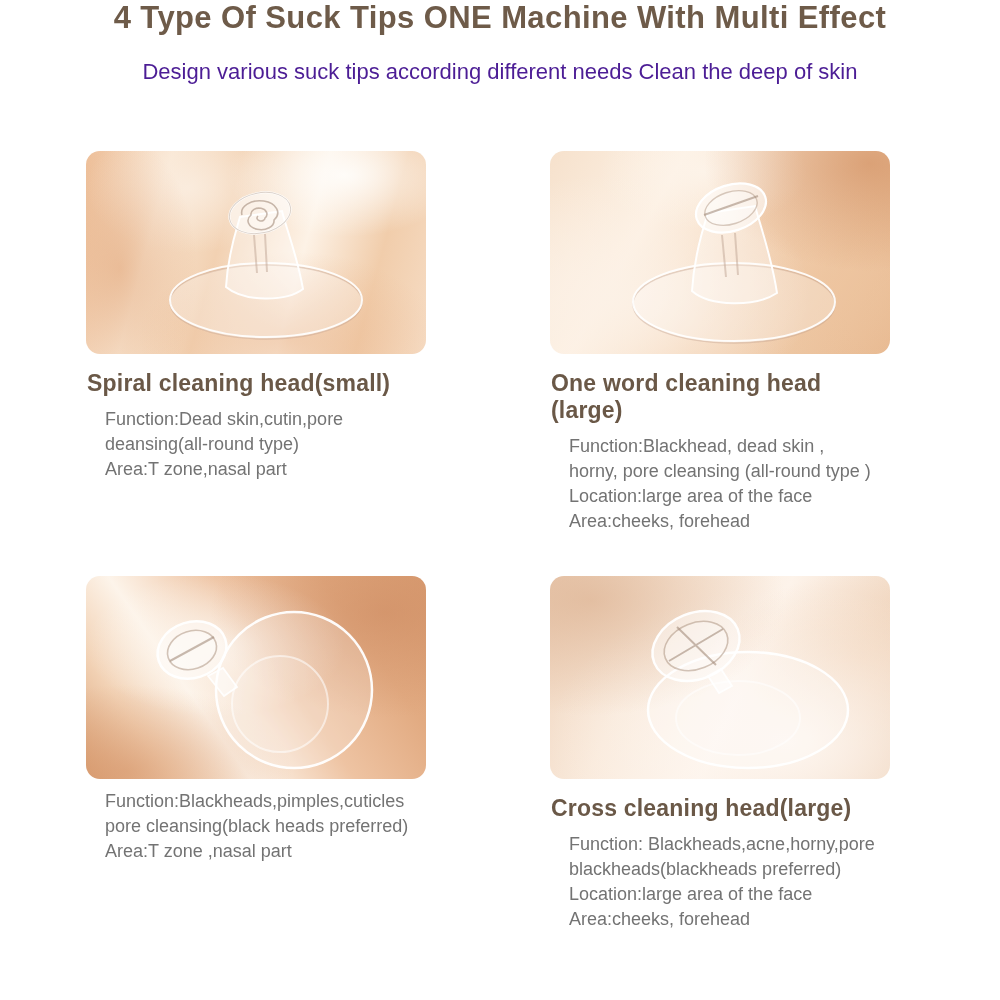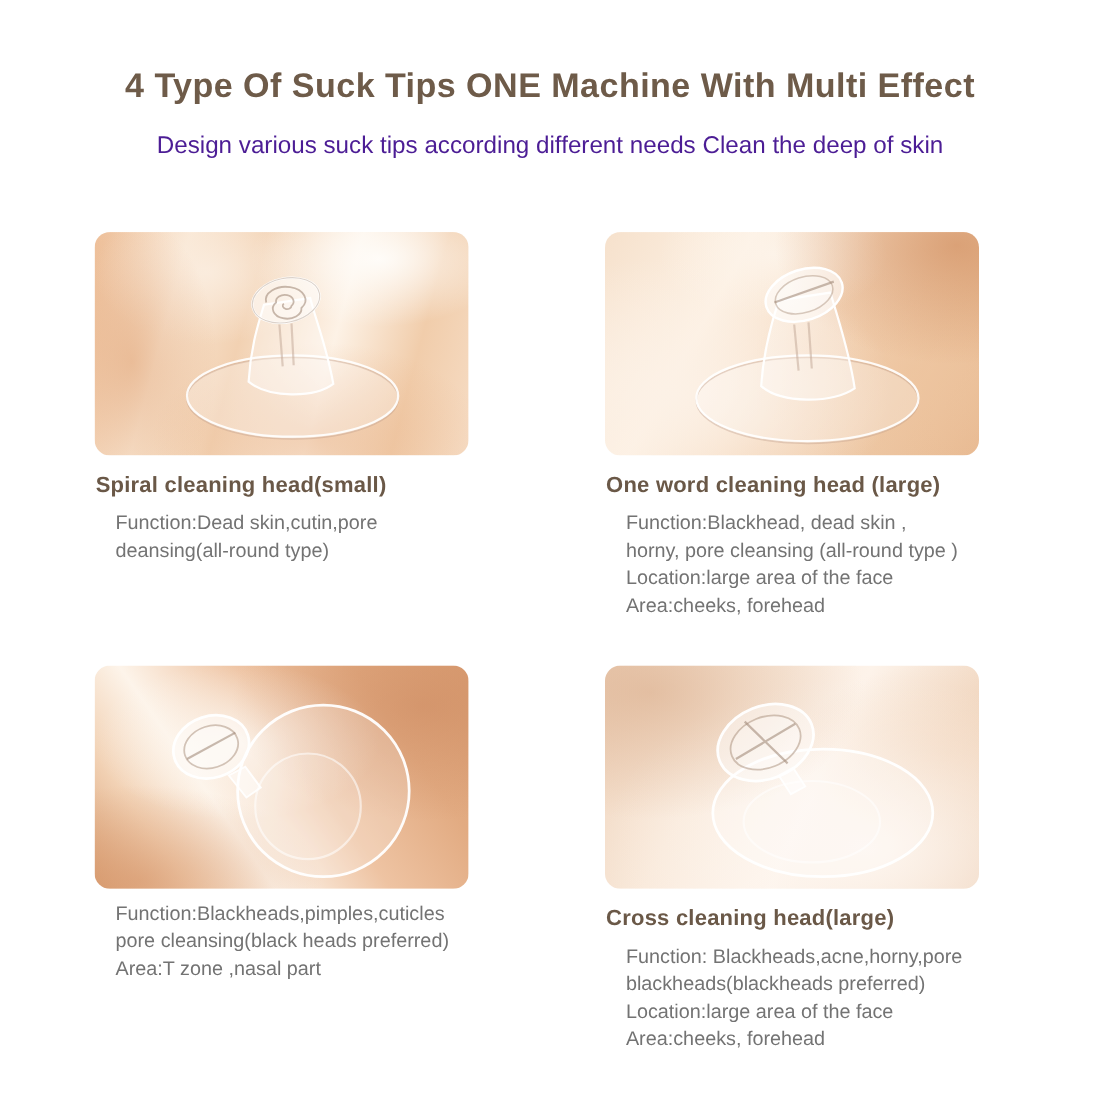--- a/index.html
+++ b/index.html
@@ -4,21 +4,21 @@
 <style>
   html,body{margin:0;padding:0;background:#ffffff;}
   .page{
     position:relative;
     width:1000px;height:1000px;
     background:#ffffff;
     font-family:"Liberation Sans", sans-serif;
     overflow:hidden;
   }
   .page-title{
-    margin:0;padding-top:60px;
+    margin:0;
     text-align:center;
     font-size:31px;font-weight:bold;
     letter-spacing:0.4px;
     color:#6e5b49;
   }
   .page-subtitle{
     margin:0;margin-top:23px;
     text-align:center;
     font-size:22px;font-weight:normal;
     color:#4c1d95;
@@ -65,21 +65,21 @@
   }
   .photo-4{
     background:
       radial-gradient(270px 160px at 12% 12%, rgba(214,166,130,0.55), transparent 72%),
       radial-gradient(320px 210px at 70% 82%, rgba(254,247,241,0.95), transparent 75%),
       radial-gradient(200px 120px at 92% 40%, rgba(240,208,180,0.6), transparent 70%),
       linear-gradient(115deg,#efd4bd 0%,#f9e9da 30%,#fdf3ea 56%,#f3dcc8 80%,#ebccb1 100%);
   }
   .card-heading{
     margin:16px 0 0 1px;
-    font-size:20px;font-weight:bold;
+    font-size:23px;font-weight:bold;
     letter-spacing:0.2px;
     color:#6a5847;
   }
   .card-desc{
     margin:10px 0 0 19px;
     font-size:18px;
     line-height:25px;
     color:#737373;
   }
 </style>
@@ -102,20 +102,21 @@
           <path d="M168,84 l3,38 M179,83 l2,38" fill="none" stroke="rgba(196,172,154,0.55)" stroke-width="2"></path>
           <ellipse cx="174" cy="62" rx="31" ry="20" transform="rotate(-12 174 62)" fill="rgba(255,255,255,0.55)" stroke="rgba(255,255,255,1)" stroke-width="2"></ellipse>
           <ellipse cx="174" cy="62" rx="31" ry="20" transform="rotate(-12 174 62)" fill="none" stroke="rgba(168,142,122,0.4)" stroke-width="1"></ellipse>
           <path d="M156,64 a18,12 0 1,1 32,5 a13,9 0 1,1 -23,-5 a8,6 0 1,1 14,3 a4,3 0 1,1 -7,-2" fill="none" stroke="rgba(163,140,124,0.6)" stroke-width="1.6"></path>
         </svg>
       </div>
       <h2 class="card-heading">Spiral cleaning head(small)</h2>
       <div class="card-desc">
         <div>Function:Dead skin,cutin,pore</div>
         <div>deansing(all-round type)</div>
+        <div>Area:T zone,nasal part</div>
       </div>
     </figure>
 
     <figure class="card">
       <div class="photo photo-2">
         <svg width="340" height="203" viewBox="0 0 340 203">
           <ellipse cx="184" cy="153" rx="101" ry="39" fill="rgba(255,255,255,0.28)" stroke="rgba(186,150,128,0.35)" stroke-width="1.5"></ellipse>
           <ellipse cx="184" cy="151" rx="101" ry="39" fill="none" stroke="rgba(255,255,255,0.9)" stroke-width="2"></ellipse>
           <path d="M142,140 C144,106 152,80 158,62 L205,55 C212,80 222,108 227,142 C206,156 160,156 142,140 Z" fill="rgba(255,255,255,0.35)" stroke="rgba(255,255,255,0.95)" stroke-width="2"></path>
           <path d="M172,84 l4,42 M185,82 l3,42" fill="none" stroke="rgba(196,172,154,0.55)" stroke-width="2"></path>

